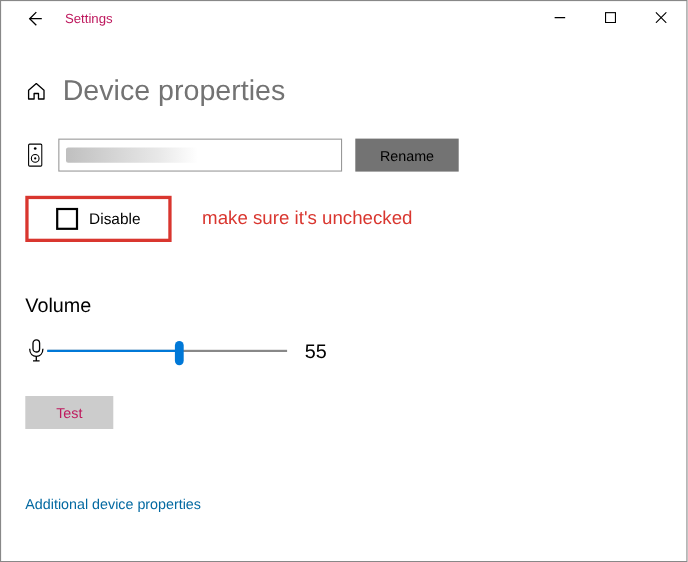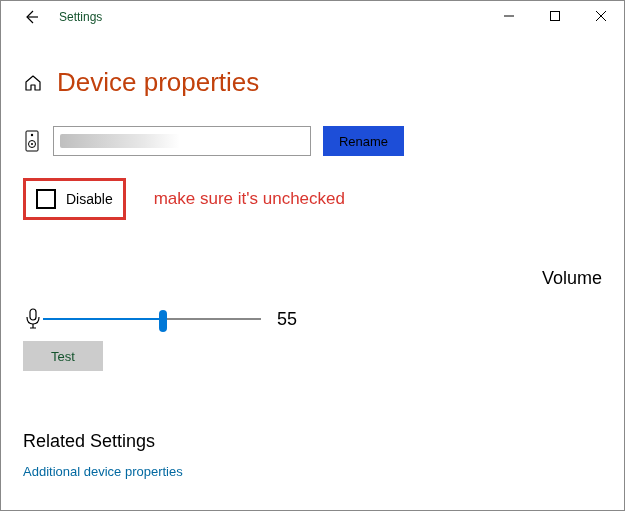--- a/index.html
+++ b/index.html
@@ -27,21 +27,21 @@
       height: 28px;
       display: flex;
       align-items: center;
       justify-content: center;
       cursor: pointer;
       font-size: 16px;
     }
     .titlebar-title {
       font-size: 12px;
       margin-left: 14px;
-      color: #14532d;
+      color: #be185d;
     }
     .window-controls {
       position: absolute;
       right: 0;
       top: 0;
       display: flex;
     }
     .win-ctrl {
       width: 46px;
       height: 30px;
@@ -63,21 +63,21 @@
       width: 20px;
       height: 20px;
       display: flex;
       align-items: center;
       justify-content: center;
       margin-right: 14px;
     }
     .page-title {
       font-size: 26px;
       font-weight: 400;
-      color: #c2410c;
+      color: #737373;
     }
     .device-row {
       display: flex;
       align-items: center;
       gap: 12px;
       margin-bottom: 22px;
     }
     .speaker-icon {
       width: 18px;
       height: 24px;
@@ -96,33 +96,33 @@
     .blur-content {
       position: absolute;
       left: 6px;
       top: 7px;
       width: 120px;
       height: 14px;
       background: linear-gradient(to right, #bfbfbf, #e8e8e8 70%, #fff);
       border-radius: 2px;
     }
     .rename-btn {
-      width: 81px;
+      width: 94px;
       height: 30px;
-      background: #1d4ed8;
+      background: #737373;
       border: none;
       font-size: 13px;
       cursor: pointer;
       color: #000;
     }
     .disable-row {
       display: inline-flex;
       align-items: center;
       border: 3px solid #d9362f;
-      padding: 8px 10px;
+      padding: 8px 25px;
       cursor: pointer;
     }
     .checkbox-box {
       width: 20px;
       height: 20px;
       border: 2px solid #000;
       margin-right: 10px;
     }
     .disable-label {
       font-size: 14px;
@@ -139,21 +139,20 @@
     .disable-container {
       display: flex;
       align-items: center;
       margin-bottom: 48px;
     }
     .section-heading {
       font-size: 18px;
       font-weight: 400;
       color: #000;
       margin-bottom: 18px;
-      text-align: right;
     }
     .volume-row {
       display: flex;
       align-items: center;
       margin-bottom: 10px;
     }
     .mic-icon {
       width: 20px;
       height: 24px;
       display: flex;
@@ -197,22 +196,22 @@
       color: #000;
       margin-left: 16px;
     }
     .test-btn {
       width: 80px;
       height: 30px;
       background: #cccccc;
       border: none;
       font-size: 13px;
       cursor: pointer;
-      color: #14532d;
-      margin-top: 0;
+      color: #be185d;
+      margin-top: 19px;
     }
     .related-section {
       margin-top: 60px;
     }
     .related-heading {
       font-size: 18px;
       font-weight: 400;
       color: #000;
       margin-bottom: 10px;
     }
@@ -300,17 +299,16 @@
         <div class="track-bg"></div>
         <div class="track-fill" id="slider-fill" style="width: 55%;"></div>
         <div class="slider-thumb" id="slider-thumb" style="left: 55%;"></div>
       </div>
       <span class="volume-value">55</span>
     </div>
     <button class="test-btn">Test</button>
   </div>
 
   <div class="related-section">
-    <h2 class="related-heading">Related Settings</h2>
     <span class="link">Additional device properties</span>
   </div>
 
 </div>
 
 </body></html>

